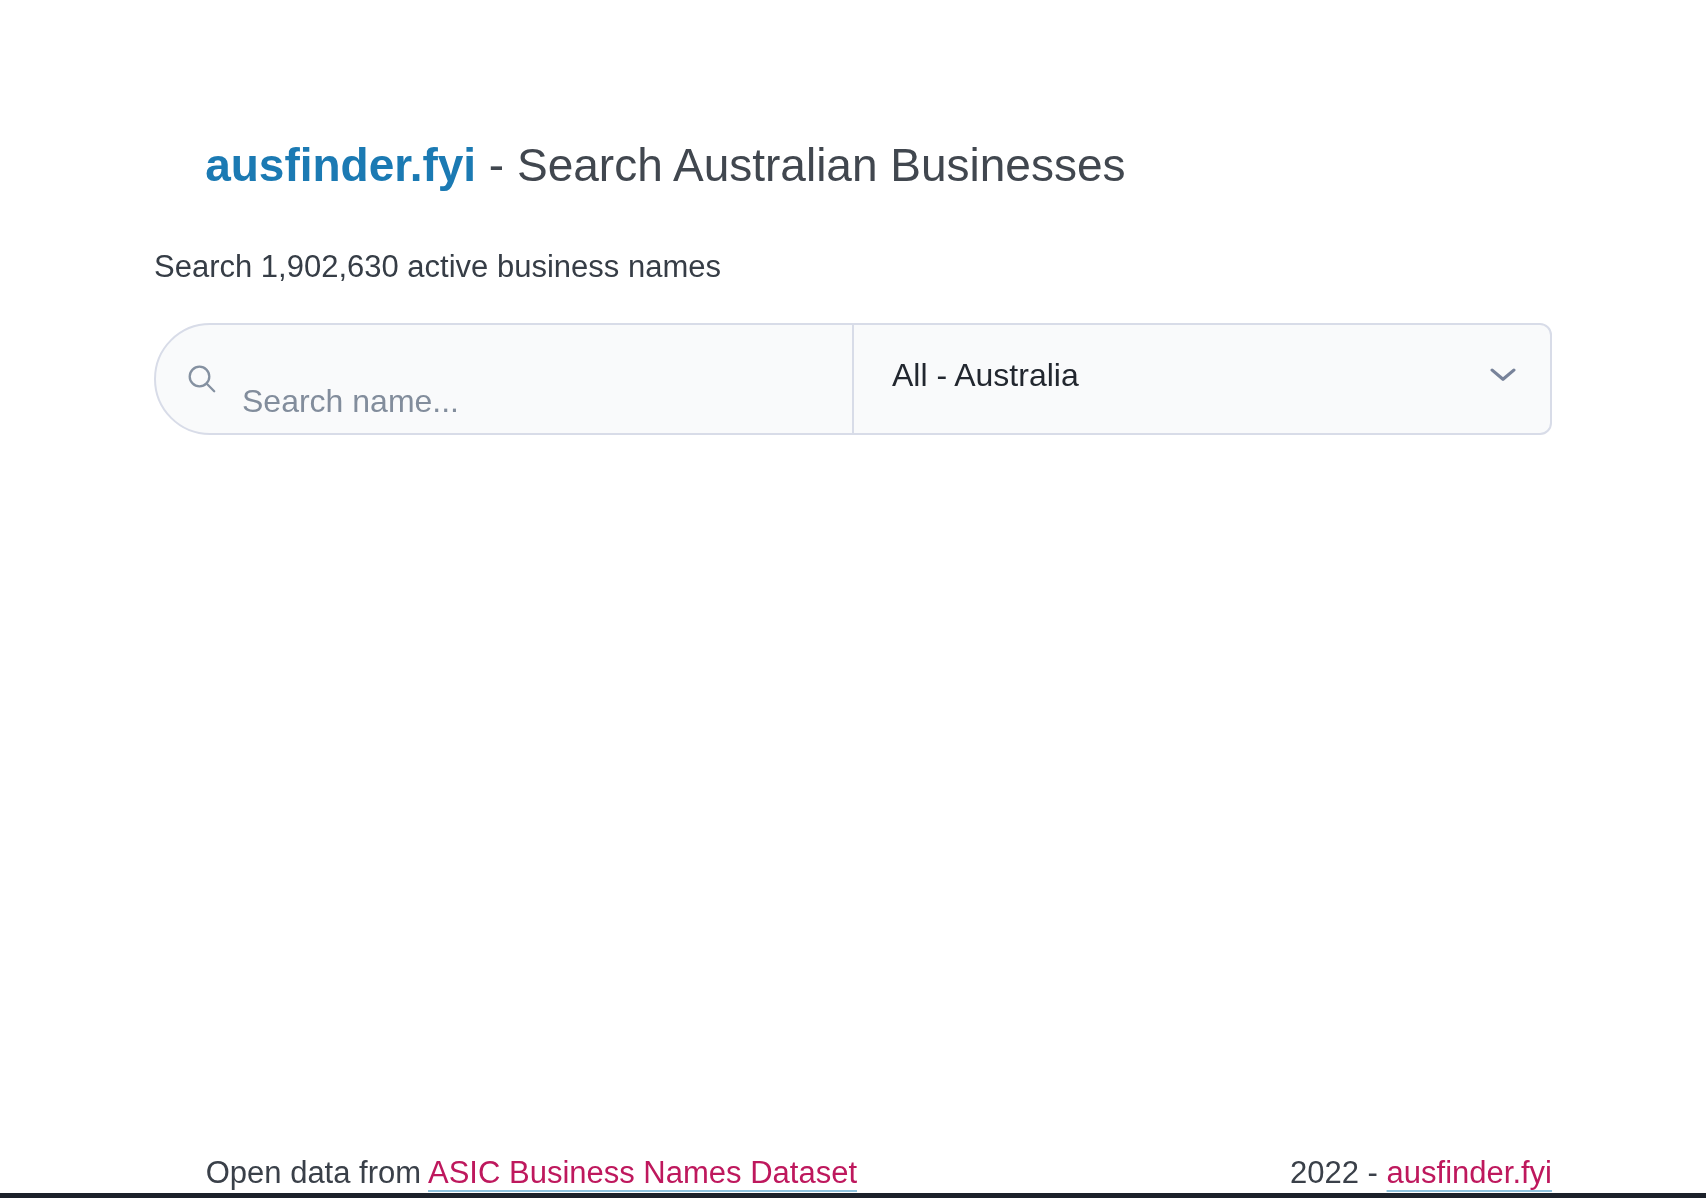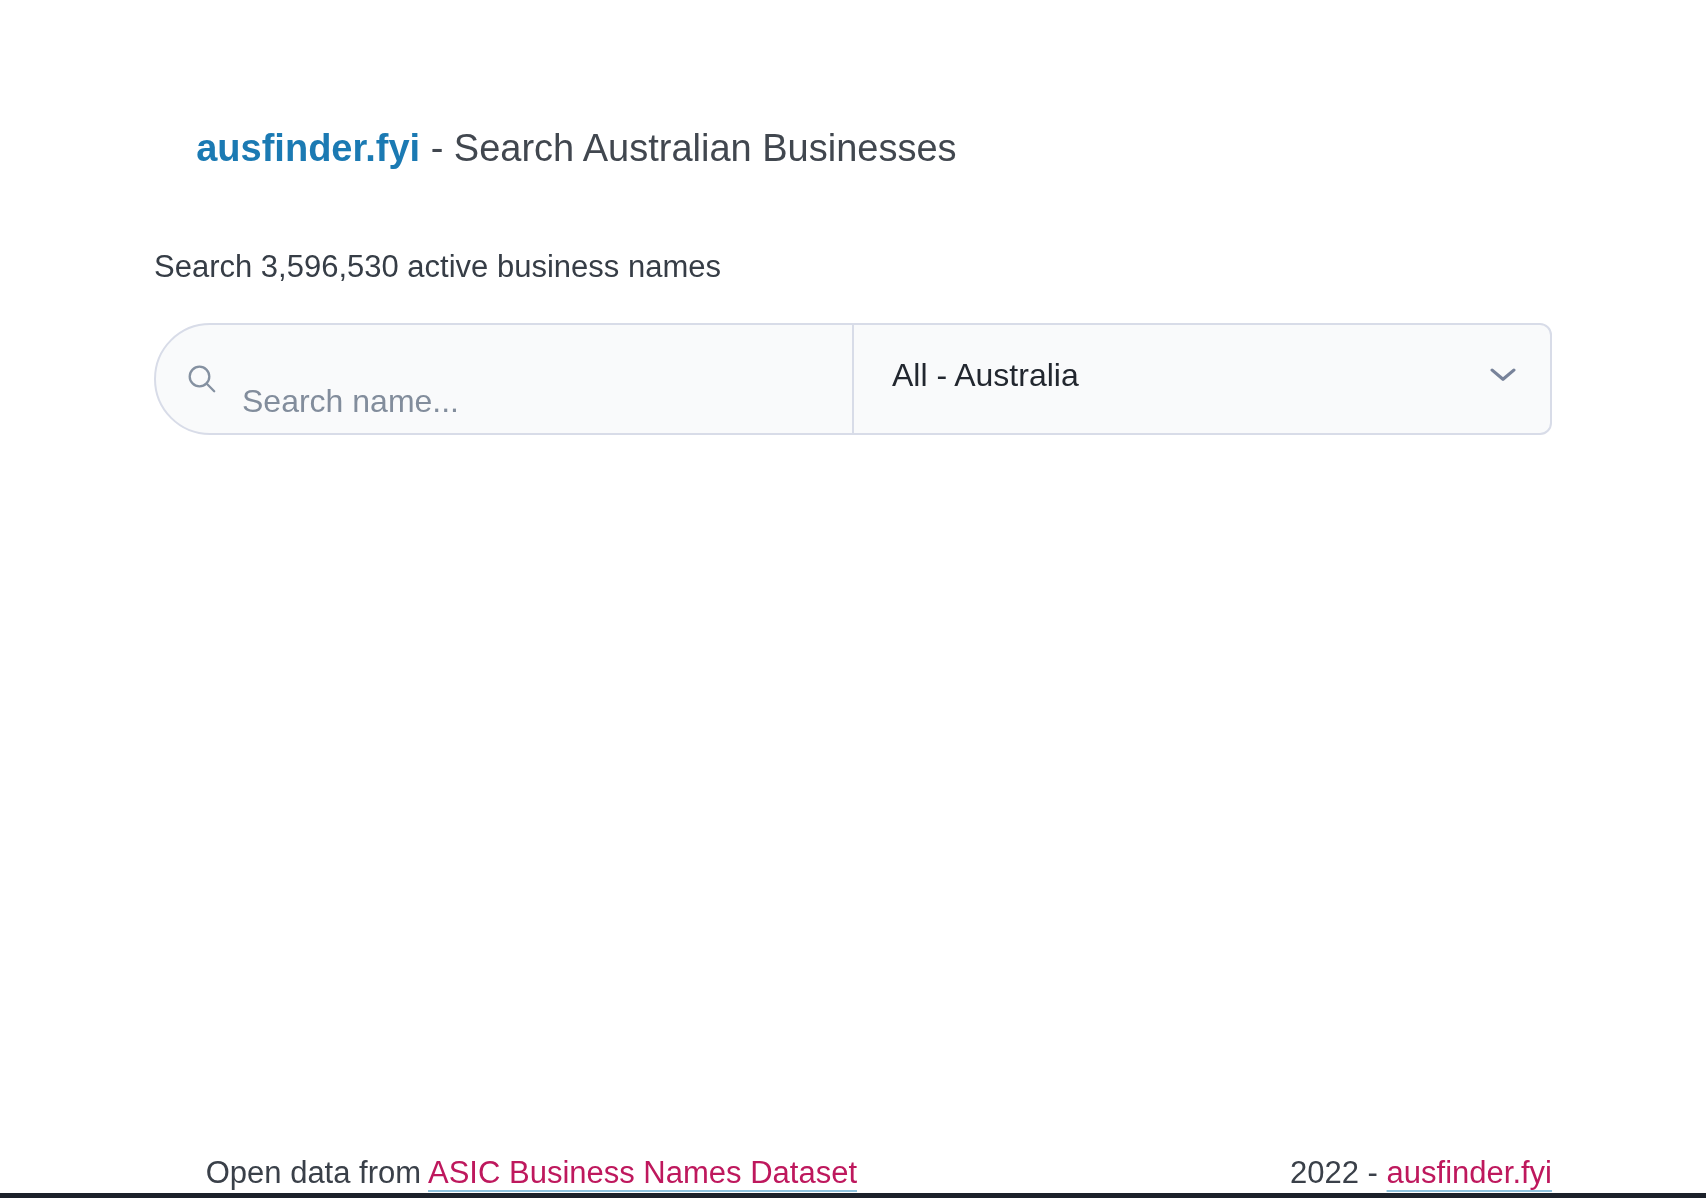--- a/index.html
+++ b/index.html
@@ -6,21 +6,21 @@
   html, body {
     width: 1706px; height: 1198px;
     background: #ffffff;
     font-family: "Liberation Sans", sans-serif;
   }
   .page { position: relative; width: 1706px; height: 1198px; overflow: hidden; background: #ffffff; }
 
   
   .header {
     position: absolute; left: 154px; top: 84px;
-    font-size: 38px; color: #41474f; white-space: pre-wrap;
+    font-size: 46px; color: #41474f; white-space: pre-wrap;
   }
   .brand { color: #1b7ab3; font-weight: 700; cursor: pointer; }
 
   
   .tagline {
     position: absolute; left: 154px; top: 249px;
     font-size: 31px; color: #363d46;
   }
 
   
@@ -84,21 +84,21 @@
 </style>
 </head>
 <body>
 
 <div class="page">
 
   <div class="header">
     <span class="brand">ausfinder.fyi</span><span> - Search Australian Businesses</span>
   </div>
 
-  <div class="tagline">Search 3,596,530 active business names</div>
+  <div class="tagline">Search 1,902,630 active business names</div>
 
   <div class="searchbar">
     <div class="search-field">
       <svg class="search-icon" viewBox="0 0 32 32" fill="none">
         <circle cx="13.5" cy="13.5" r="9.8" stroke="#8591a1" stroke-width="2.3"></circle>
         <line x1="20.8" y1="20.8" x2="28.2" y2="28.2" stroke="#8591a1" stroke-width="2.3" stroke-linecap="round"></line>
       </svg>
       <input class="search-input" type="text" placeholder="Search name..." style="">
     </div>
     <div class="divider"></div>

